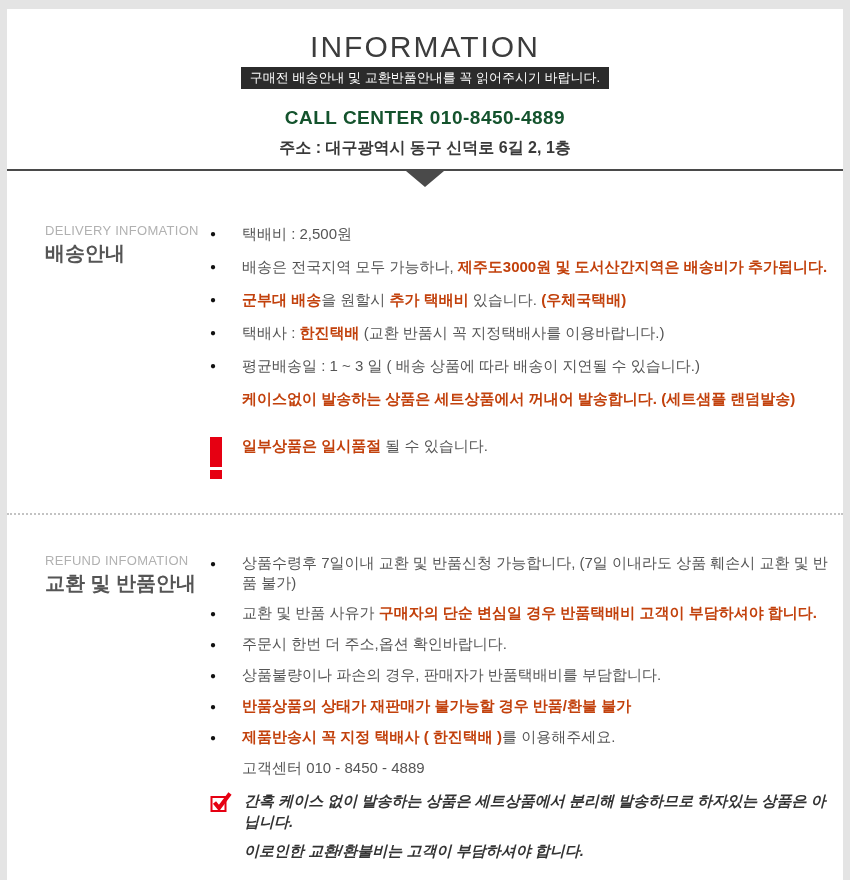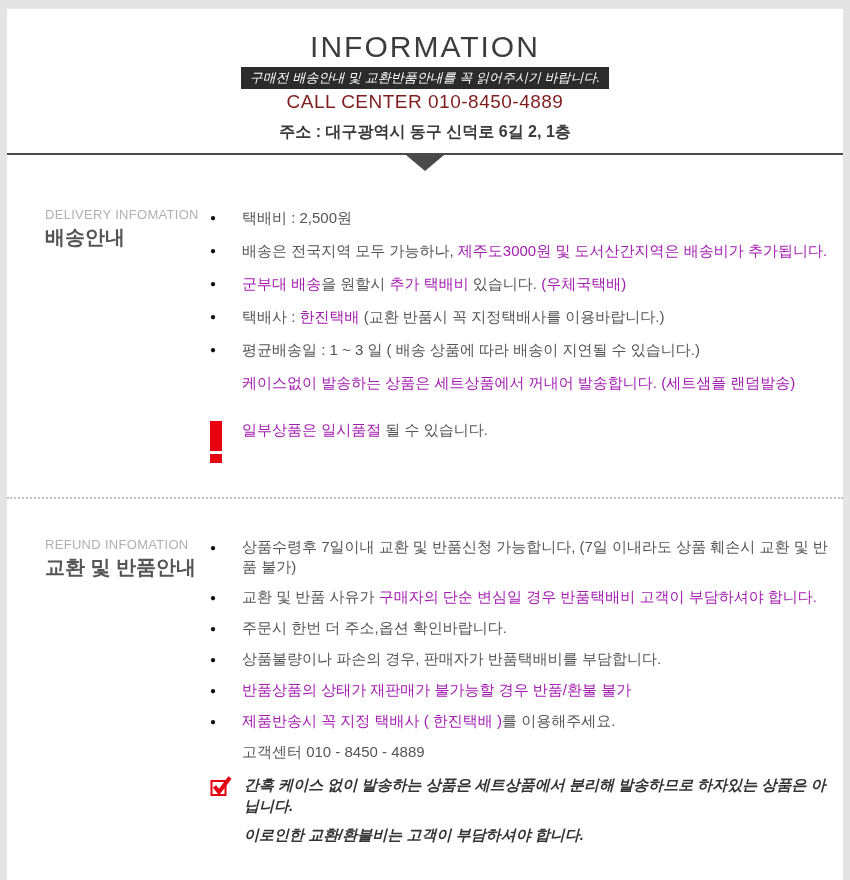--- a/index.html
+++ b/index.html
@@ -4,41 +4,41 @@
 <style>
   * { margin:0; padding:0; box-sizing:border-box; }
   html,body { width:850px; height:880px; background:#e4e4e4;
     font-family:"Liberation Sans","DejaVu Sans",sans-serif; }
   .panel { background:#ffffff; margin:9px 7px 8px 7px; min-height:863px; padding-bottom:28px; }
 
   
   .header { text-align:center; padding-top:22px; }
   .title { font-size:30px; line-height:32px; font-weight:400; letter-spacing:2px; color:#3c3c3c; }
   .badge { display:inline-block; margin-top:4px; background:#2b2b2b; color:#ffffff;
-    font-size:13px; line-height:15px; padding:3px 9px 4px;font-style:italic; }
-  .callcenter { margin-top:2px; font-size:19px; line-height:21px; font-weight:400; color:#7f1d1d; letter-spacing:0.5px; }
+    font-size:13px; line-height:15px; padding:3px 9px 4px; }
+  .callcenter { margin-top:18px; font-size:19px; line-height:21px; font-weight:700; color:#14532d; letter-spacing:0.5px; }
   .address { margin-top:10px; font-size:16px; line-height:19px; font-weight:700; color:#3a3a3a; }
   .divider { border:none; border-top:2px solid #4a4a4a; margin:12px 0 0 0; }
   .triangle { width:0; height:0; margin:0 auto; border-left:19px solid transparent;
     border-right:19px solid transparent; border-top:16px solid #4a4a4a; }
 
   
   .section { display:flex; padding:36px 10px 0 28px;margin-left:10px; }
   .section.refund { padding-top:38px; }
   .side { width:165px; flex:none; }
   .side .en { font-size:13px; line-height:16px; color:#b1b1b1; letter-spacing:0.3px; }
   .side .kr { font-size:20px; line-height:24px; color:#555555; font-weight:600; margin-top:2px; }
   .content { flex:1; }
 
   .bullet-row { display:flex; margin-bottom:12px; }
   .refund .bullet-row { margin-bottom:10px; }
   .bullet-row .dot { width:32px; flex:none; font-size:10px; line-height:21px; color:#111111; }
   .bullet-row .txt { font-size:15px; line-height:21px; color:#555555; }
   .refund .bullet-row .txt { line-height:20px; }
-  .seg.bold { font-weight:400; color:#a21caf; }
+  .seg.bold { font-weight:700; color:#c2410c; }
 
   
   .warning { display:flex; margin-top:26px; }
   .excl { width:32px; flex:none; padding-top:2px; }
   .excl .bar { width:12px; height:30px; background:#e60012; }
   .excl .pt  { width:12px; height:9px;  background:#e60012; margin-top:3px; }
   .warning .lines .txt { font-size:15px; line-height:21px; color:#555555; margin-bottom:10px; }
 
   .dotted { border:none; border-top:2px dotted #c3c3c3; margin:34px 0 0 0; }
 

